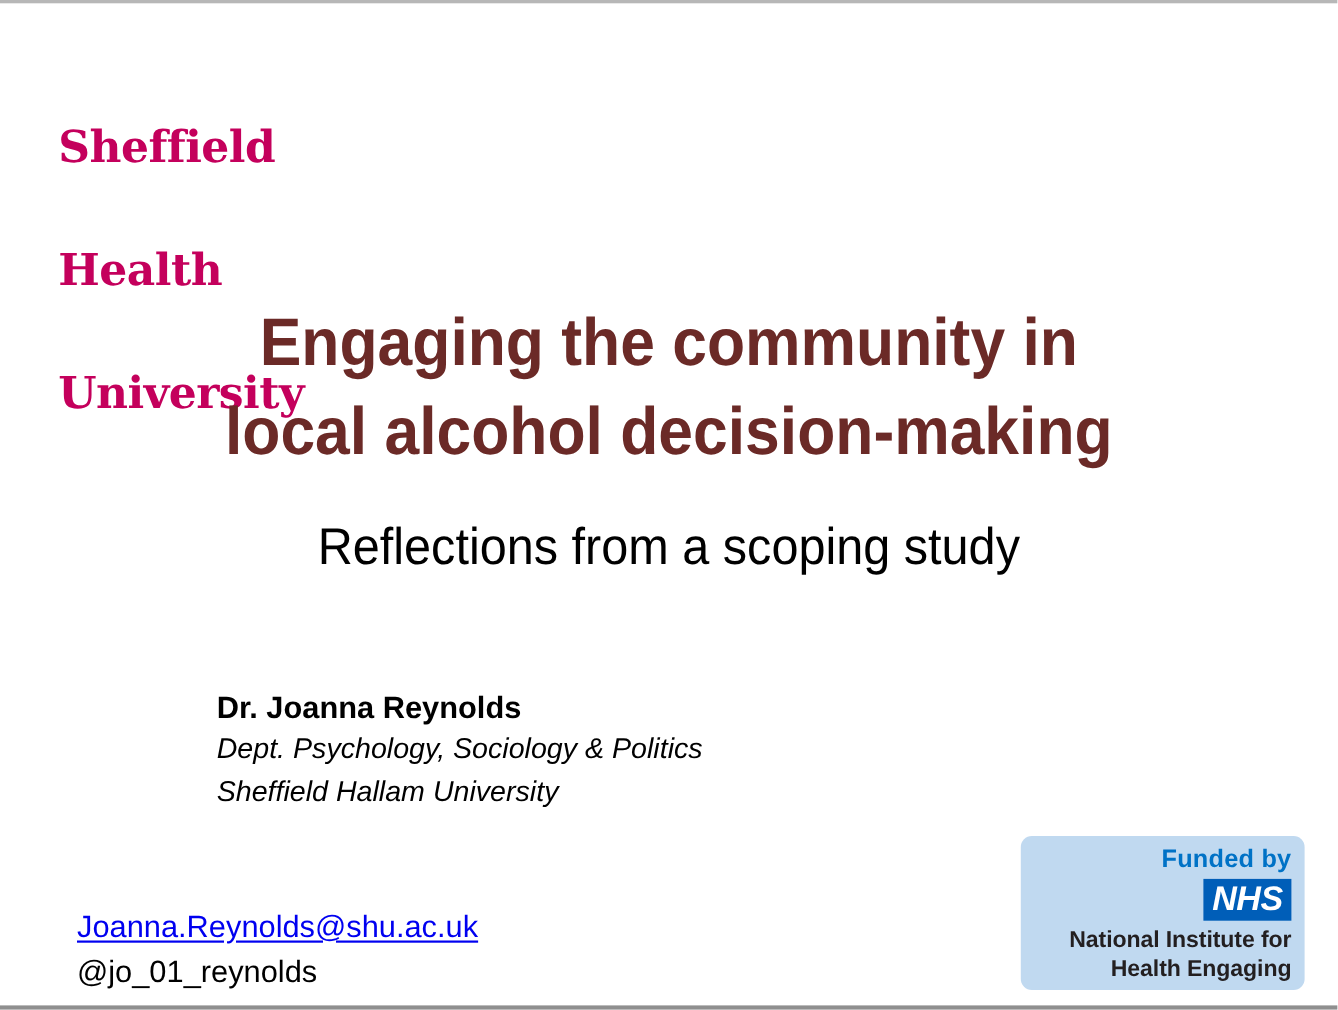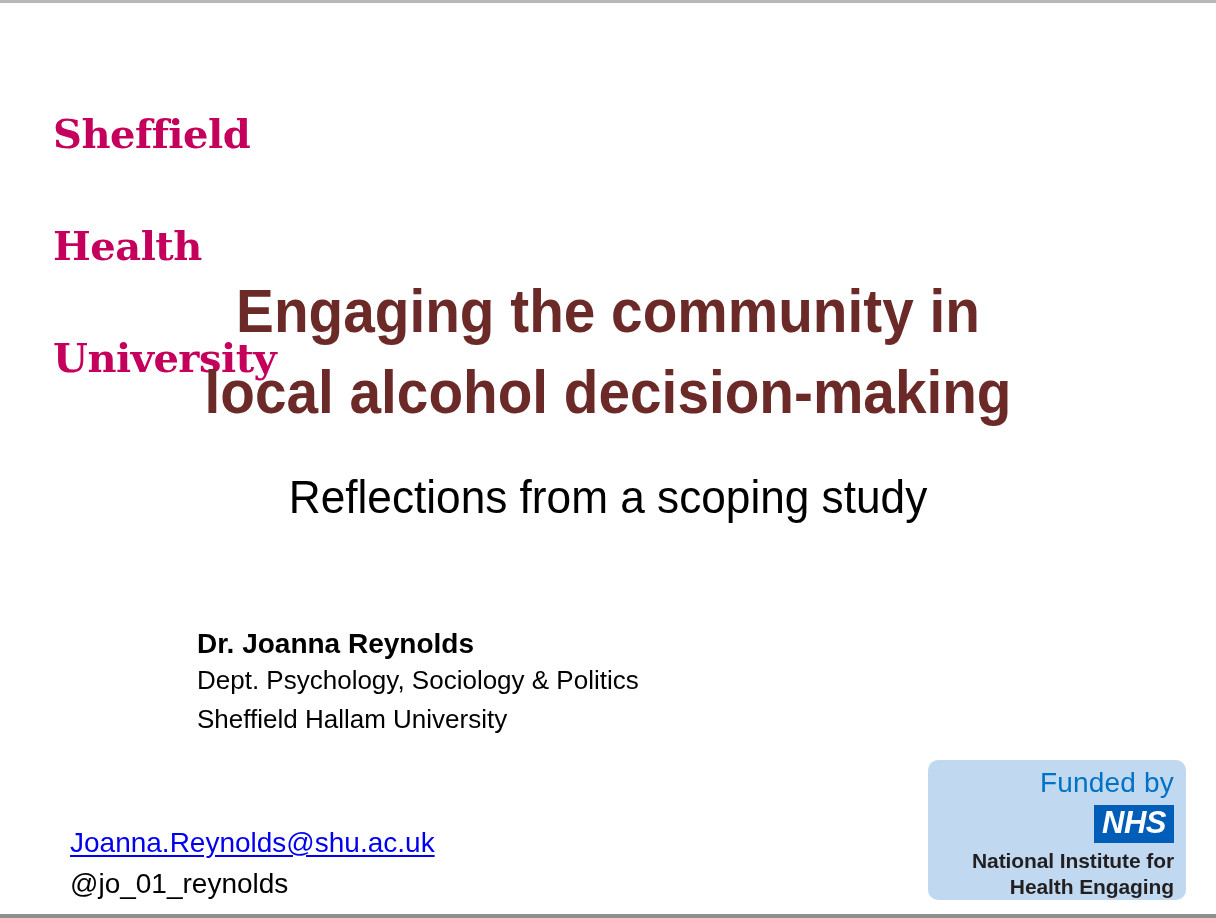--- a/index.html
+++ b/index.html
@@ -88,20 +88,21 @@
     font-size: 28px;
     line-height: 1.2;
     white-space: nowrap;
   }
   .author-affil {
     font-family: "Liberation Sans", sans-serif;
     font-weight: normal;
     font-size: 26px;
     line-height: 1.52;
     white-space: nowrap;
+    font-style: italic;
   }
 
   
   #contact-block {
     position: absolute;
     left: 70px;
     top: 822px;
   }
   #email-link {
     display: inline-block;
@@ -132,22 +133,22 @@
     width: 258px;
     height: 140px;
     background: #C0D9F0;
     border-radius: 10px;
     box-sizing: border-box;
     padding: 8px 12px 6px 10px;
     text-align: right;
   }
   #nihr-funded-by {
     font-family: "Liberation Sans", sans-serif;
-    font-weight: normal;
-    font-size: 28px;
+    font-weight: bold;
+    font-size: 23px;
     color: #0072C6;
     line-height: 1.1;
     letter-spacing: 0.2px;
   }
   #nhs-badge-wrap {
     margin-top: 6px;
     margin-bottom: 5px;
   }
   #nhs-badge {
     display: inline-block;

